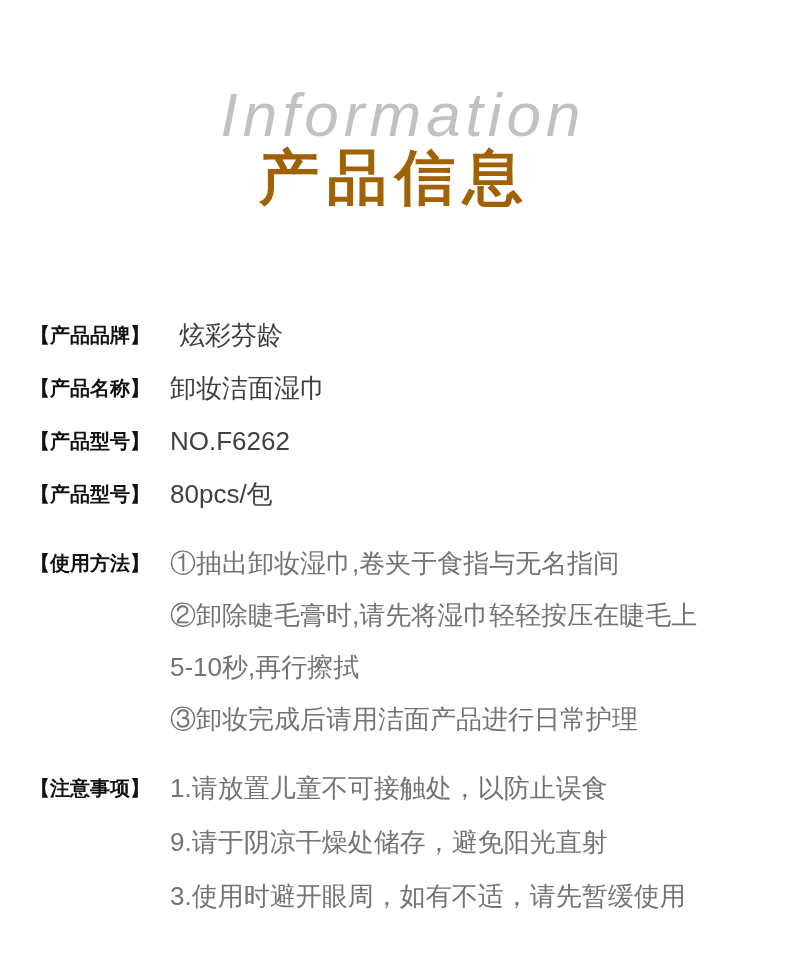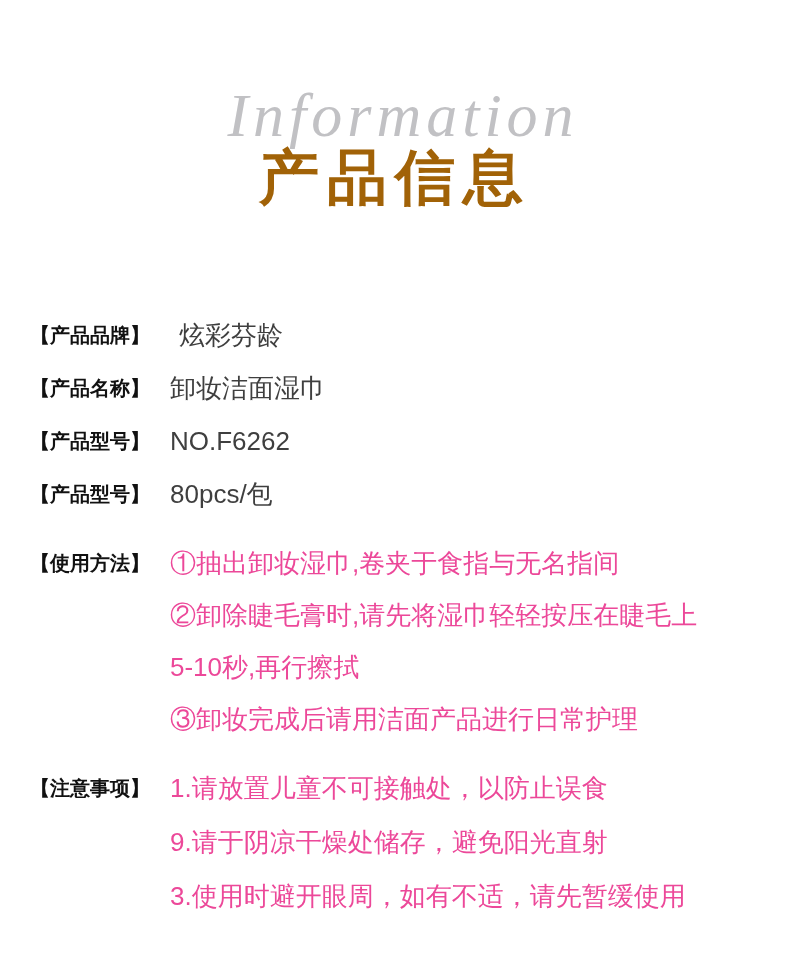--- a/index.html
+++ b/index.html
@@ -9,21 +9,21 @@
     height: 966px;
     overflow: hidden;
     font-family: "Liberation Sans", sans-serif;
     position: relative;
   }
   .header {
     text-align: center;
   }
   .script-title {
     margin-top: 78px;
-    font-family: Liberation Serif, serif;
+    font-family: Liberation Sans, sans-serif;
     font-style: italic;
     font-weight: 400;
     font-size: 62px;
     line-height: 74px;
     letter-spacing: 5px;
     color: #c1c1c4;
     white-space: nowrap;
     padding-left: 16px;
   }
   .page-title {
@@ -58,21 +58,21 @@
     font-weight: 400;
     color: #3f3f3f;
     white-space: nowrap;
   }
   .indent-sm { padding-left: 9px; text-align: right; }
   .section { display: flex; align-items: flex-start; }
   .section-usage { margin-top: 16px; }
   .section-notes { margin-top: 16px; }
   .section .row-label { line-height: 52px; }
   .section-notes .row-label { line-height: 54px; }
-  .section-lines { font-size: 26px; font-weight: 400; color: #ec4899; }
+  .section-lines { font-size: 26px; font-weight: 400; color: #737373; }
   .section-usage .section-lines .line { line-height: 52px; white-space: nowrap; }
   .section-notes .section-lines .line { line-height: 54px; white-space: nowrap; }
 </style>
 </head>
 <body>
 
 <div class="header">
   <div class="script-title">Information</div>
   <div class="page-title">产品信息</div>
 </div>

